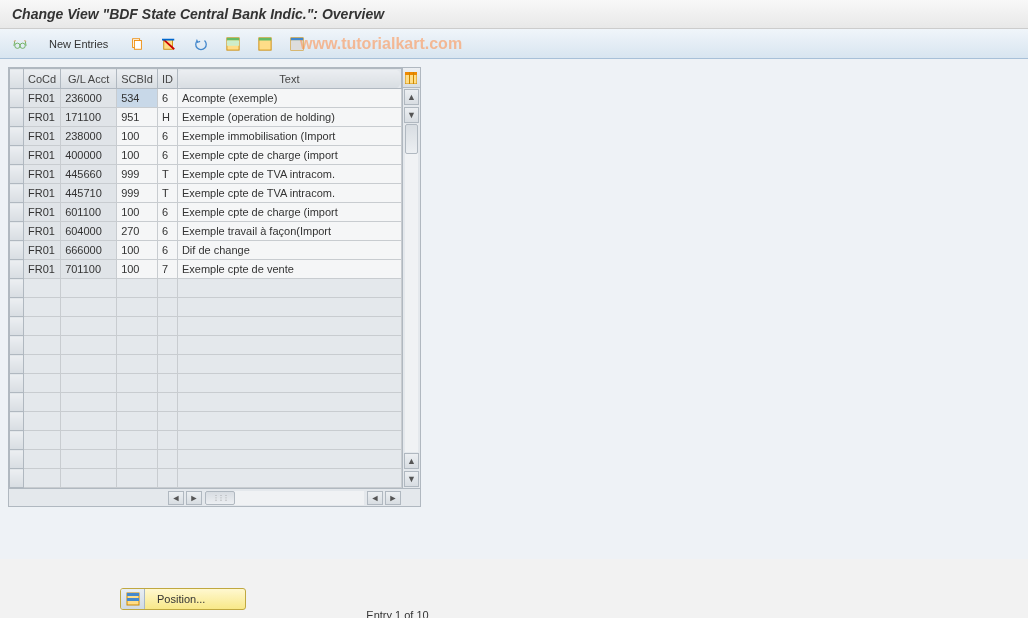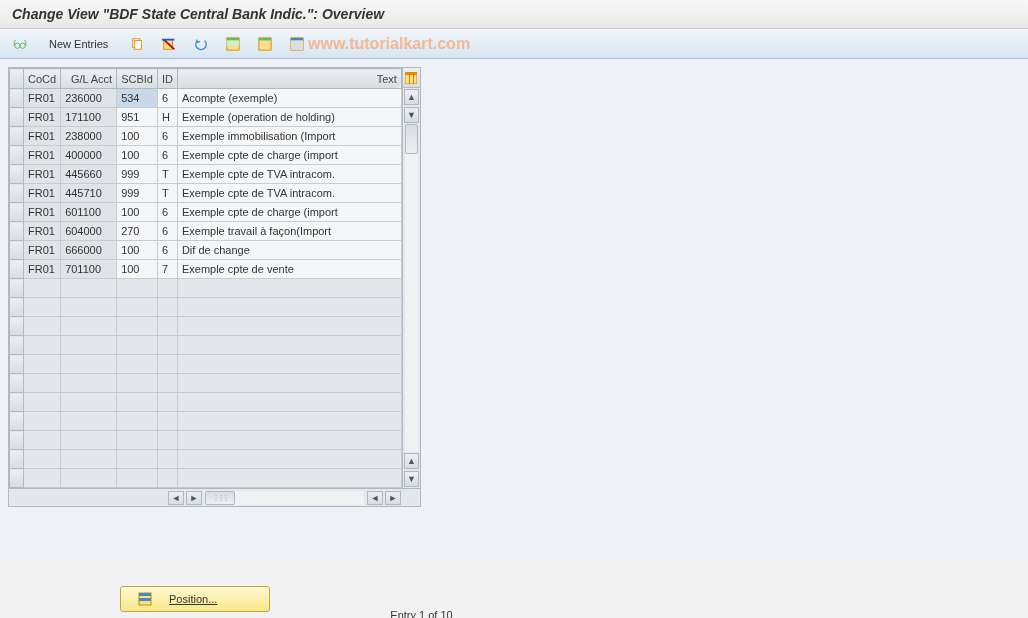--- a/index.html
+++ b/index.html
@@ -43,21 +43,21 @@
       cursor: pointer;
       font-size: 11px;
       color: #333;
     }
     .toolbar-text-btn {
       padding: 0 8px;
     }
     .icon-svg { width: 14px; height: 14px; }
     .watermark {
       position: absolute;
-      left: 308px;
+      left: 300px;
       top: 6px;
       font-size: 16px;
       font-weight: bold;
       color: rgba(255, 140, 70, 0.55);
       font-style: normal;
       pointer-events: none;
     }
     .content-area {
       background: #eef2f6;
       padding: 8px;
@@ -76,21 +76,21 @@
     .data-table {
       border-collapse: collapse;
       table-layout: fixed;
       background: #e4e8ec;
     }
     .data-table th {
       background: linear-gradient(#eceff2, #d8dde2);
       border: 1px solid #b0b8c0;
       padding: 3px 4px;
       font-weight: normal;
-      text-align: right;
+      text-align: center;
       color: #444;
       font-size: 11px;
       height: 20px;
       white-space: nowrap;
       overflow: hidden;
     }
     .data-table td {
       border: 1px solid #c8ccd0;
       padding: 2px 4px;
       background: #f5f6f7;
@@ -200,26 +200,25 @@
       padding: 18px 0 0 120px;
       gap: 120px;
     }
     .position-btn {
       display: inline-flex;
       align-items: center;
       background: linear-gradient(#fff8d0, #f8e888);
       border: 1px solid #c0a840;
       border-radius: 3px;
       height: 22px;
-      padding: 12px;
+      padding: 0;
       cursor: pointer;
       font-size: 11px;
       color: #333;
       overflow: hidden;
-      text-decoration: underline;
     }
     .position-btn .icon-part{
       width:24px;height:100%;
       background: linear-gradient(#e8eef4,#d0dae4);
       border-right:1px solid #a8b8c8;
       display:flex;align-items:center;justify-content:center;
     }
     .position-btn .label-part{
       padding: 0 40px 0 12px;
     }

